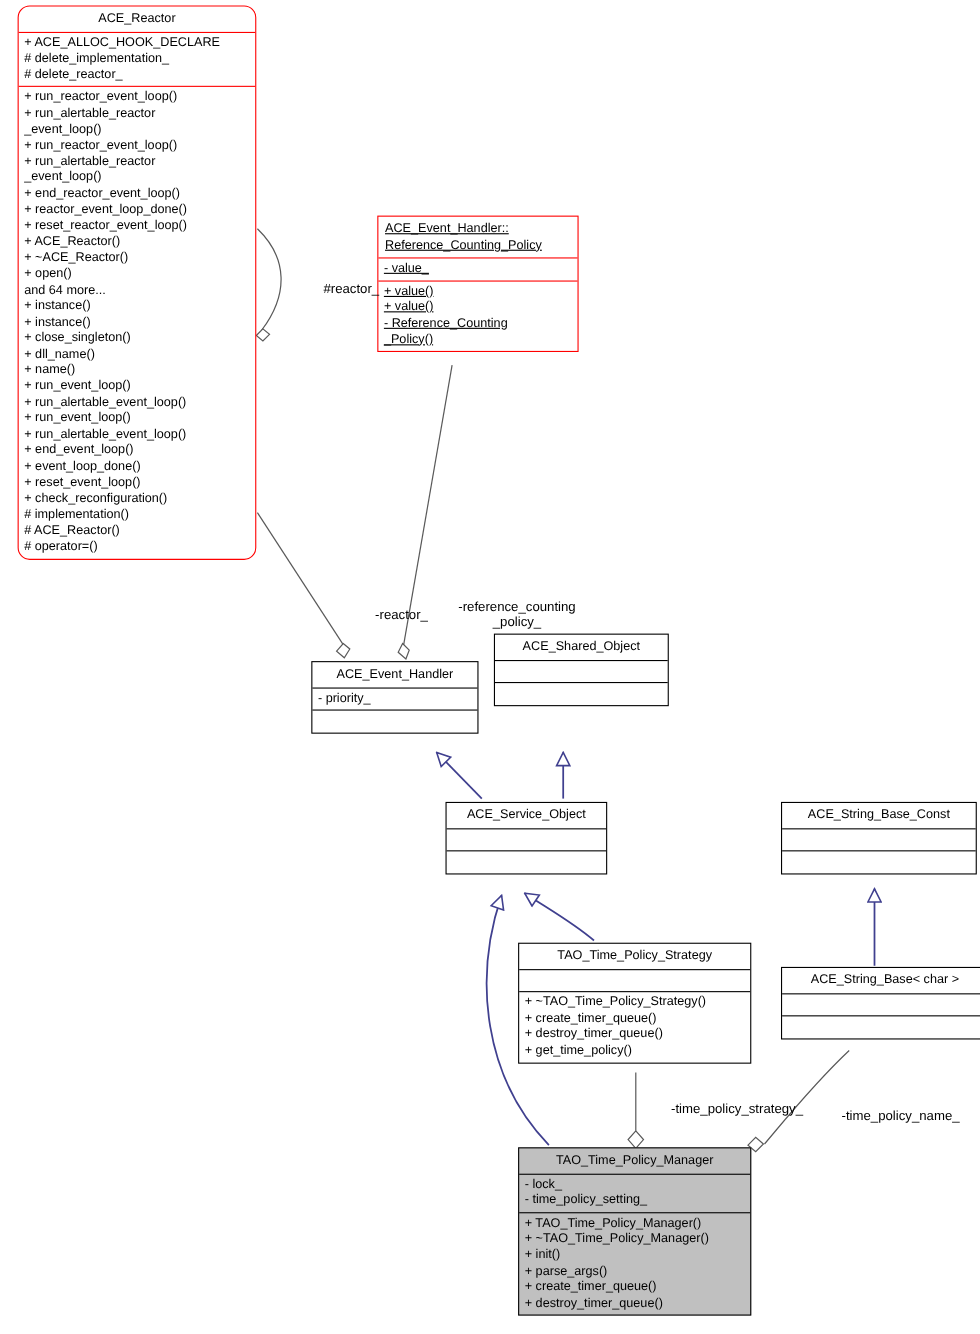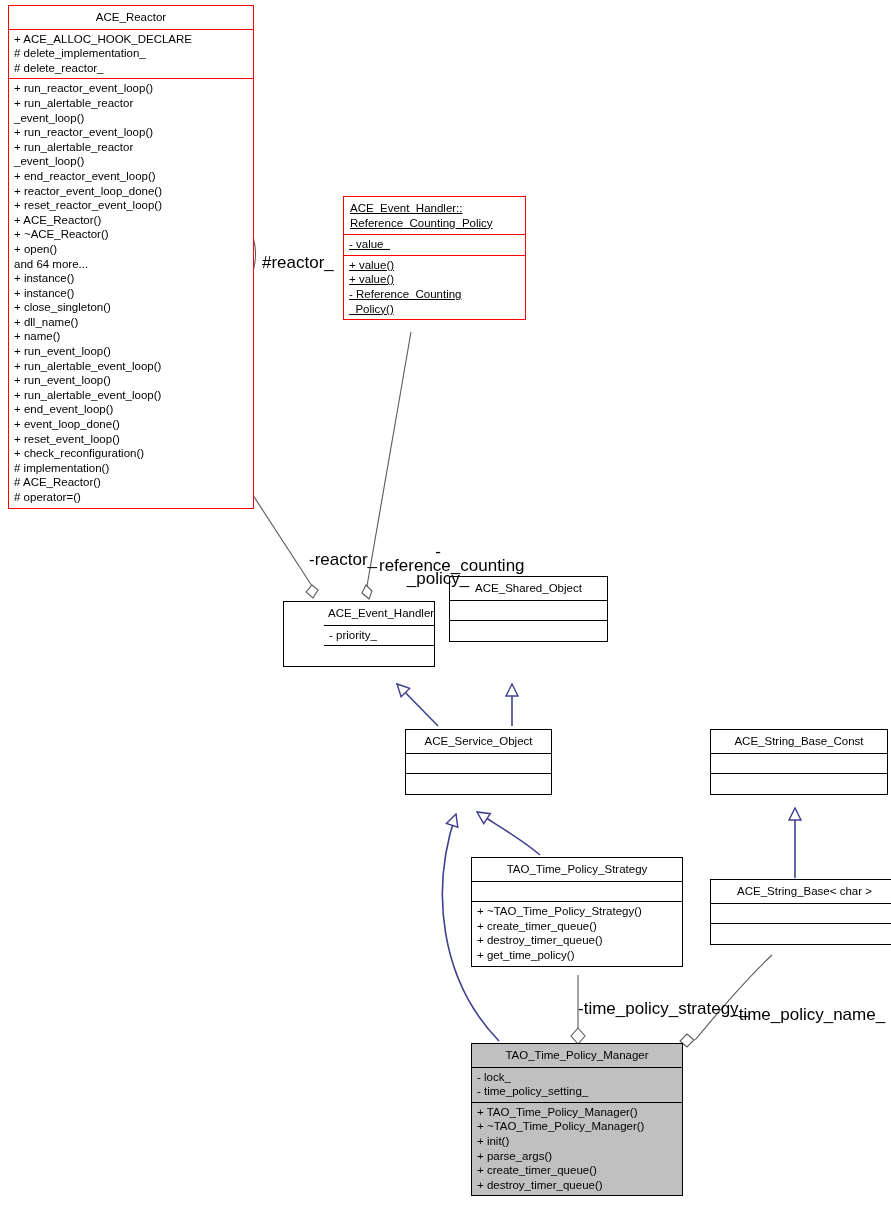--- a/index.html
+++ b/index.html
@@ -60,26 +60,27 @@
     border-top-color: #ff0000;
   }
   .uml-attrs, .uml-ops {
     padding: 2px 4px 3px 5px;
   }
   .uml-row {
     white-space: pre;
   }
   .edge-label {
     position: absolute;
-    font-size: 17px;
+    font-size: 12px;
     line-height: 13.5px;
     color: #000000;
     white-space: pre;
     z-index: 6;
     background: transparent;
+    margin-left: 32px;
   }
   .edge-label.center {
     text-align: center;
   }
 </style>
 </head>
 <body>
 
 <div id="diagram">
 
@@ -129,21 +130,21 @@
     <g>
       <path d="M 795 878 L 795 808" fill="none" stroke="#40408f" stroke-width="1.6" marker-end="url(#hollow-tri)"></path>
     </g>
 
     <g>
       <path d="M 772 955 C 740 985 712 1020 695 1040" fill="none" stroke="#595959" stroke-width="1.1"></path>
       <path d="M 694 1040 L 687 1034 L 680 1041 L 687 1047 z" fill="#ffffff" stroke="#595959" stroke-width="1.1"></path>
     </g>
   </svg>
 
-  <div class="uml-box red" style="left:8px; top:5px; width:246px;">
+  <div class="uml-box red" style="left:16px; top:5px; width:217px;border-radius:11px;">
     <div class="uml-title">ACE_Reactor</div>
     <div class="uml-sep"></div>
     <div class="uml-attrs">
       <div class="uml-row">+ ACE_ALLOC_HOOK_DECLARE</div>
       <div class="uml-row"># delete_implementation_</div>
       <div class="uml-row"># delete_reactor_</div>
     </div>
     <div class="uml-sep"></div>
     <div class="uml-ops">
       <div class="uml-row">+ run_reactor_event_loop()</div>
@@ -187,21 +188,21 @@
     </div>
     <div class="uml-sep"></div>
     <div class="uml-ops">
       <div class="uml-row">+ value()</div>
       <div class="uml-row">+ value()</div>
       <div class="uml-row">- Reference_Counting</div>
       <div class="uml-row">_Policy()</div>
     </div>
   </div>
 
-  <div class="uml-box" style="left:283px; top:601px; width:152px;padding-left:40px;">
+  <div class="uml-box" style="left:283px; top:601px; width:152px;">
     <div class="uml-title">ACE_Event_Handler</div>
     <div class="uml-sep"></div>
     <div class="uml-attrs">
       <div class="uml-row">- priority_</div>
     </div>
     <div class="uml-sep"></div>
     <div class="uml-ops">
       <div class="uml-row">&nbsp;</div>
     </div>
   </div>

